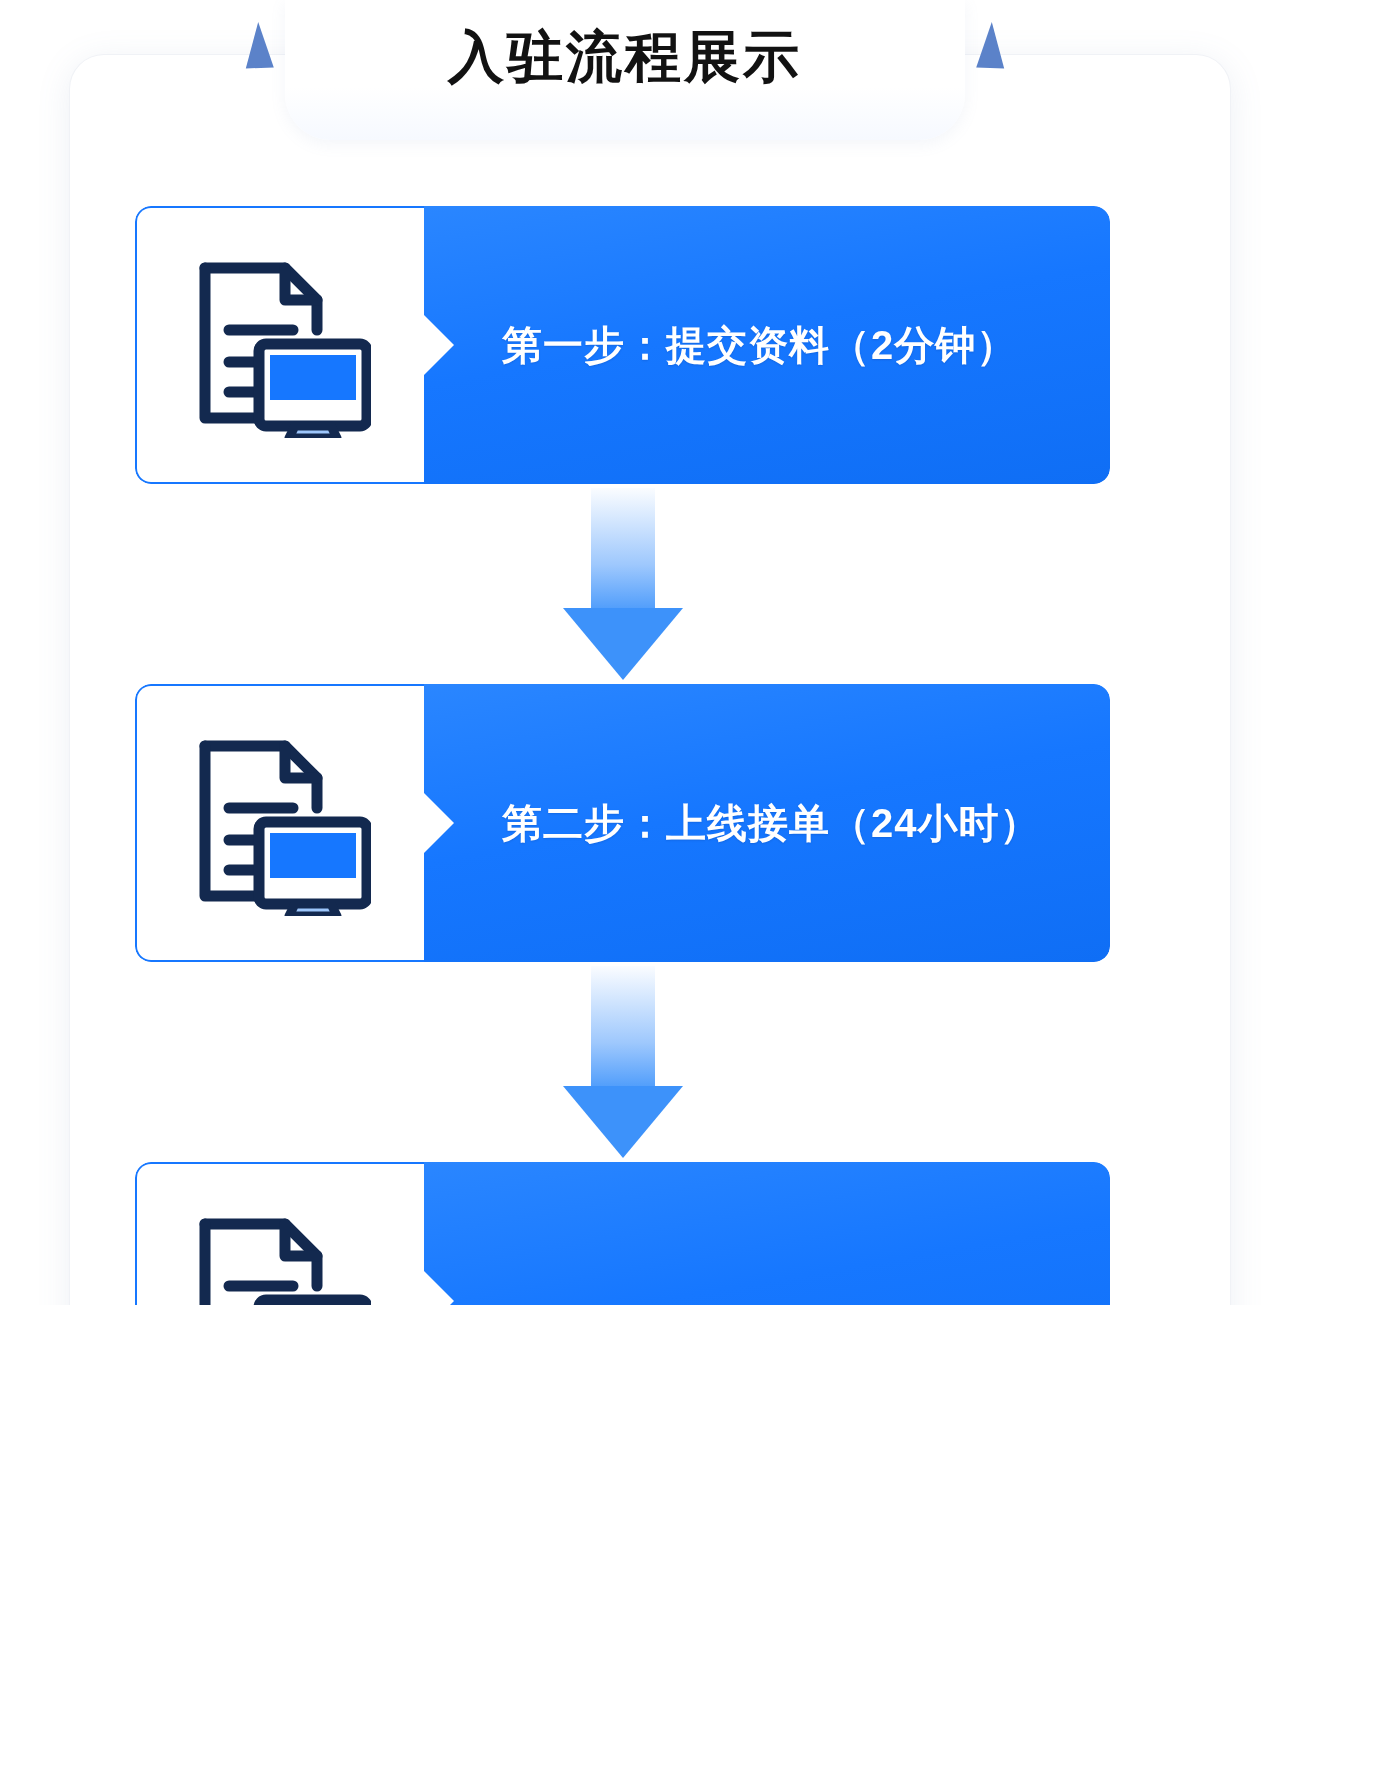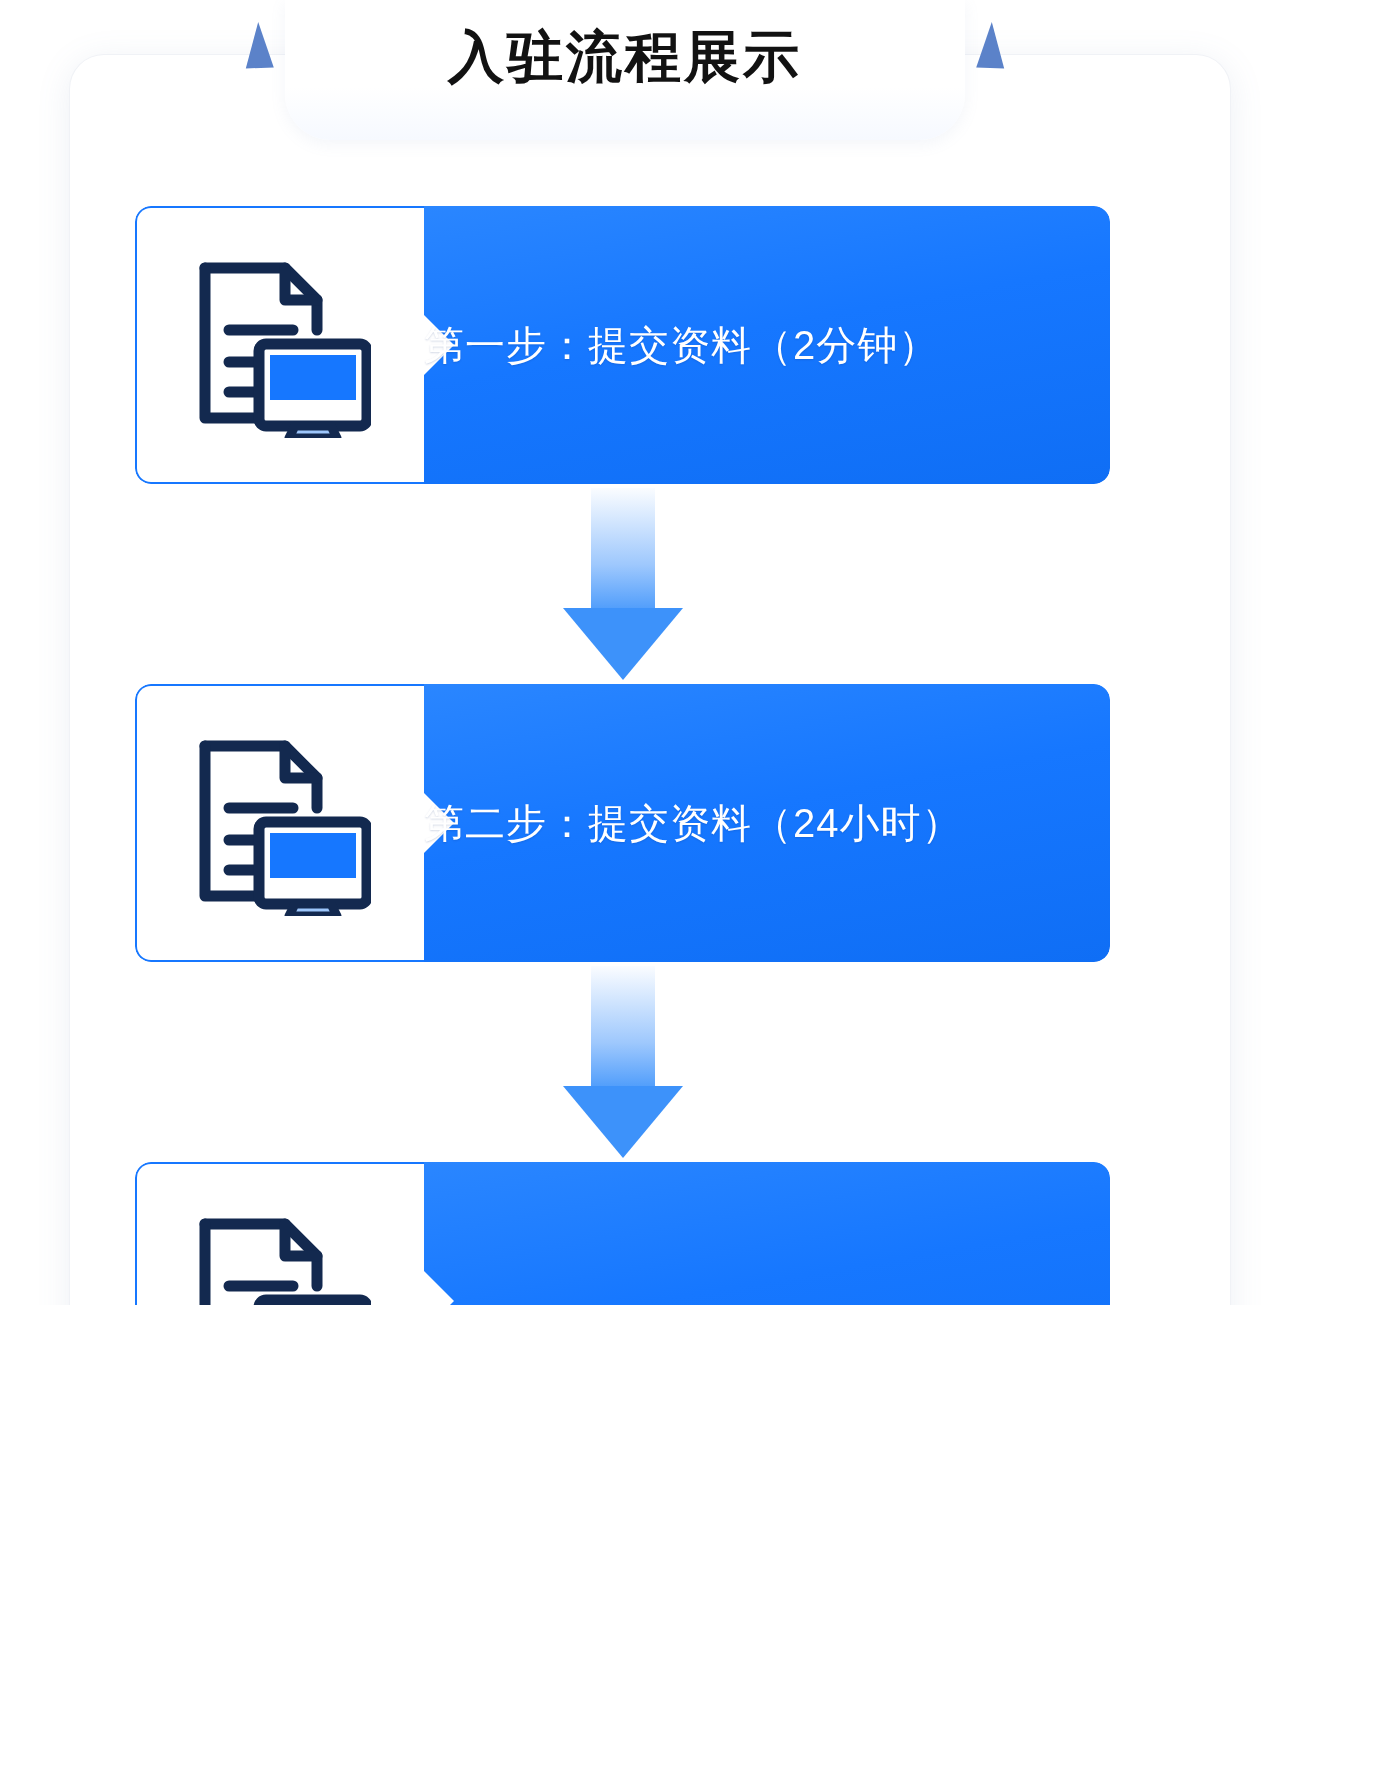--- a/index.html
+++ b/index.html
@@ -119,23 +119,24 @@
     left: 0;
     top: 50%;
     transform: translateY(-50%);
     width: 30px;
     height: 60px;
     background: #ffffff;
     clip-path: polygon(0 0, 0 100%, 100% 50%);
   }
   .step-label {
     position: relative;
+    margin-left: 78px;
     color: #ffffff;
     font-size: 40px;
-    font-weight: 400;
+    font-weight: 700;
     letter-spacing: 1px;
     white-space: nowrap;
     text-shadow: 0 1px 2px rgba(0,40,110,0.18);
   }
 
   
   .connector {
     position: relative;
     width: 975px;
     height: 200px;
@@ -215,21 +216,21 @@
             <line x1="38" y1="110" x2="78" y2="110" stroke="#13294f" stroke-width="11" stroke-linecap="round"></line>
             <line x1="38" y1="140" x2="70" y2="140" stroke="#13294f" stroke-width="11" stroke-linecap="round"></line>
             <rect x="68" y="92" width="108" height="82" rx="7" fill="#ffffff" stroke="#13294f" stroke-width="11"></rect>
             <rect x="79" y="103" width="86" height="45" fill="#1677ff"></rect>
             <path d="M104 174 L98 186 H146 L140 174 Z" fill="#9dc6fb" stroke="#13294f" stroke-width="9" stroke-linejoin="round"></path>
           </svg>
         </span>
       </div>
       <div class="label-pane">
         <div class="notch"></div>
-        <div class="step-label">第二步：提交资料（24小时）</div>
+        <div class="step-label">第二步：上线接单（24小时）</div>
       </div>
     </div>
 
     <div class="connector">
       <div class="shaft"></div>
       <div class="head"></div>
     </div>
 
     <div class="step-row">
       <div class="icon-pane">

